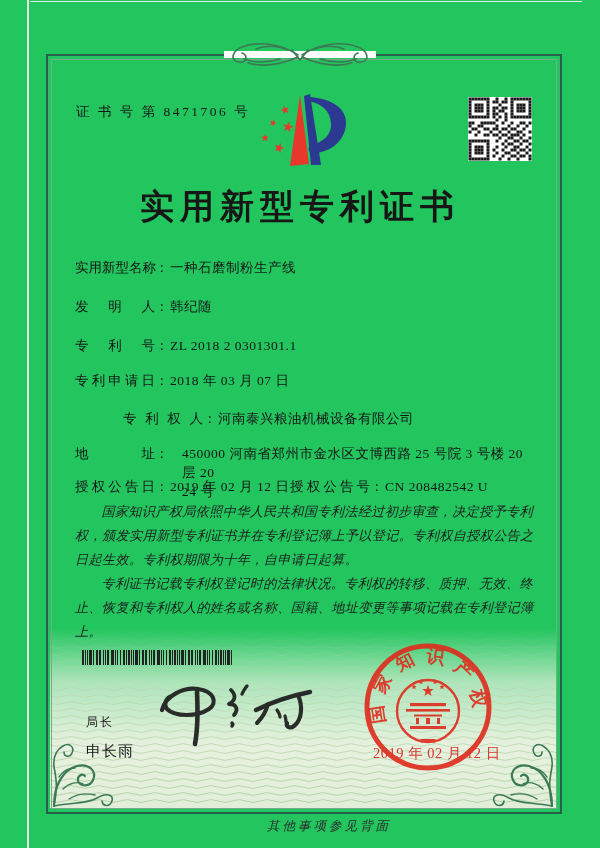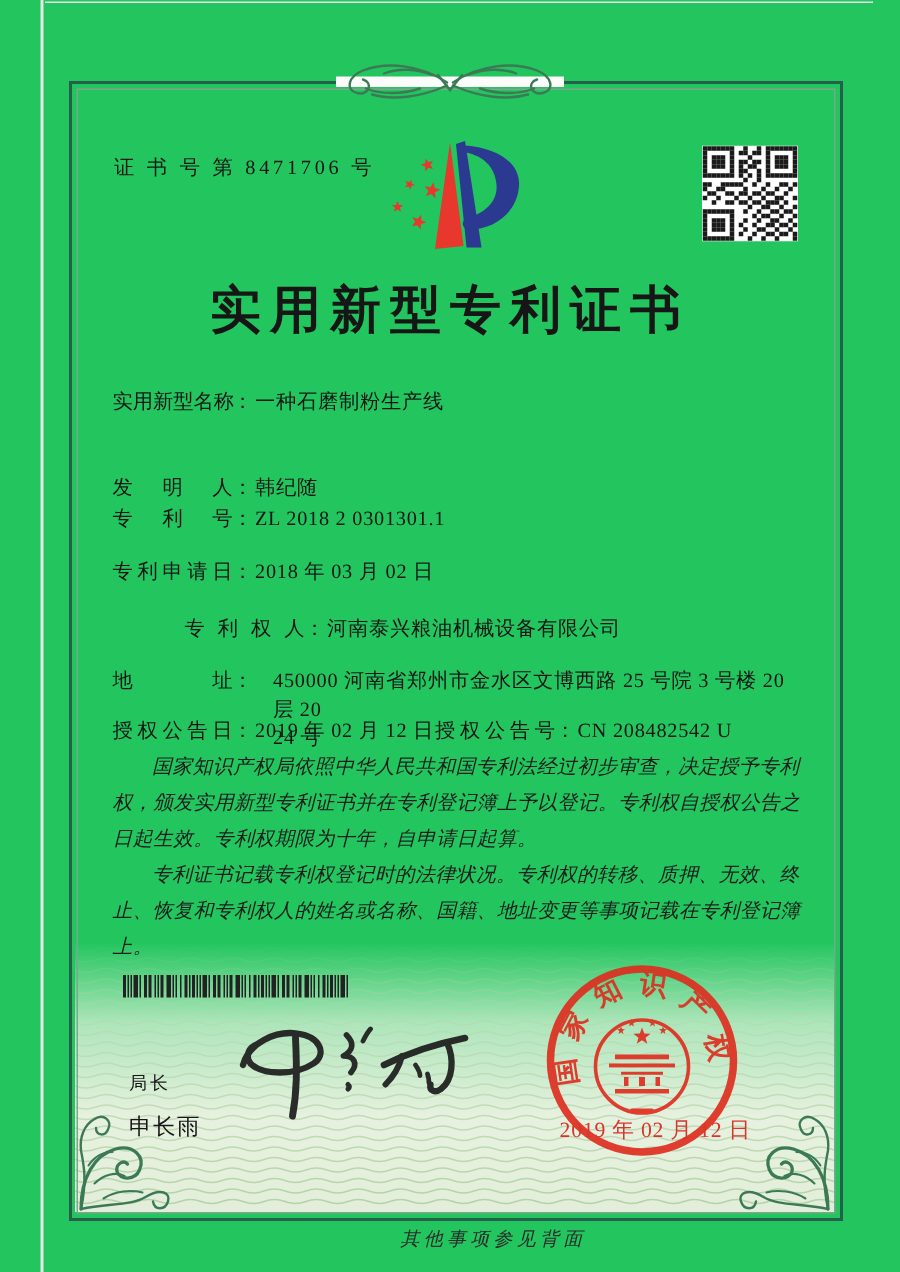--- a/index.html
+++ b/index.html
@@ -361,28 +361,28 @@
       <rect x="60.5" y="51.5" width="3" height="3" fill="#1a1a1a"></rect>
       <rect x="60.5" y="57.5" width="3" height="3" fill="#1a1a1a"></rect>
       <rect x="60.5" y="60.5" width="3" height="3" fill="#1a1a1a"></rect>
     </svg>
 
   <div class="title">实用新型专利证书</div>
 
   <div class="frow" style="top:258px;">
     <span class="jl">实用新型名称</span><span class="colon">：</span><span class="fval">一种石磨制粉生产线</span>
   </div>
-  <div class="frow" style="top:315px;">
+  <div class="frow" style="top:297px;">
     <span class="jl">发明人</span><span class="colon">：</span><span class="fval">韩纪随</span>
   </div>
   <div class="frow" style="top:336px;">
     <span class="jl">专利号</span><span class="colon">：</span><span class="fval">ZL 2018 2 0301301.1</span>
   </div>
   <div class="frow" style="top:371px;">
-    <span class="jl">专利申请日</span><span class="colon">：</span><span class="fval">2018 年 03 月 02 日</span>
+    <span class="jl">专利申请日</span><span class="colon">：</span><span class="fval">2018 年 03 月 07 日</span>
   </div>
   <div class="frow" style="top:409px;margin-left:48px;">
     <span class="jl">专利权人</span><span class="colon">：</span><span class="fval">河南泰兴粮油机械设备有限公司</span>
   </div>
   <div class="frow" style="top:444px;">
     <span class="jl">地址</span><span class="colon">：</span><span class="addr-wrap"><span>450000  河南省郑州市金水区文博西路 25 号院 3 号楼 20 层 20</span><br><span>24 号</span></span>
   </div>
   <div class="frow grant-row" style="top:477px;position:absolute;">
     <span class="jl">授权公告日</span><span class="colon">：</span><span class="fval">2019 年 02 月 12 日</span>
     <span class="grant2">

